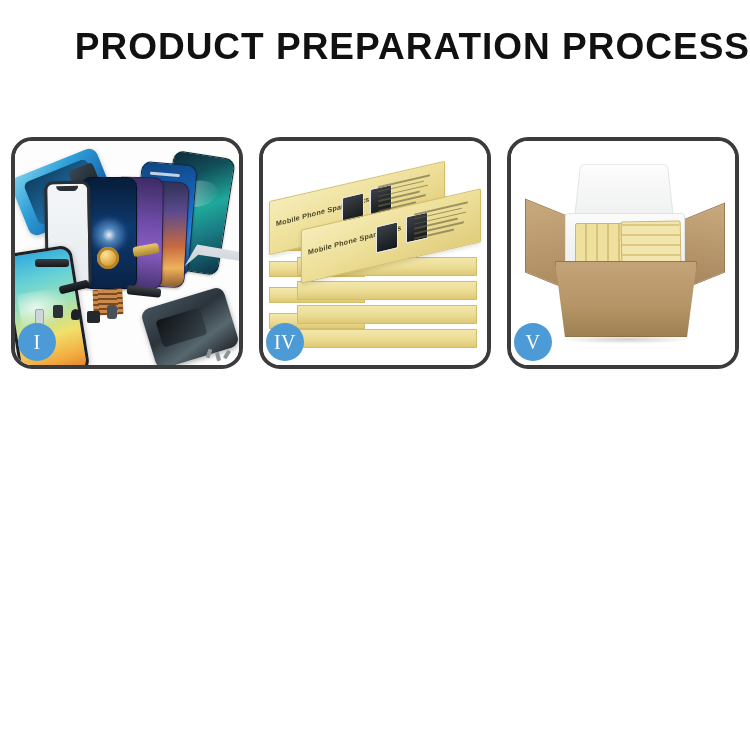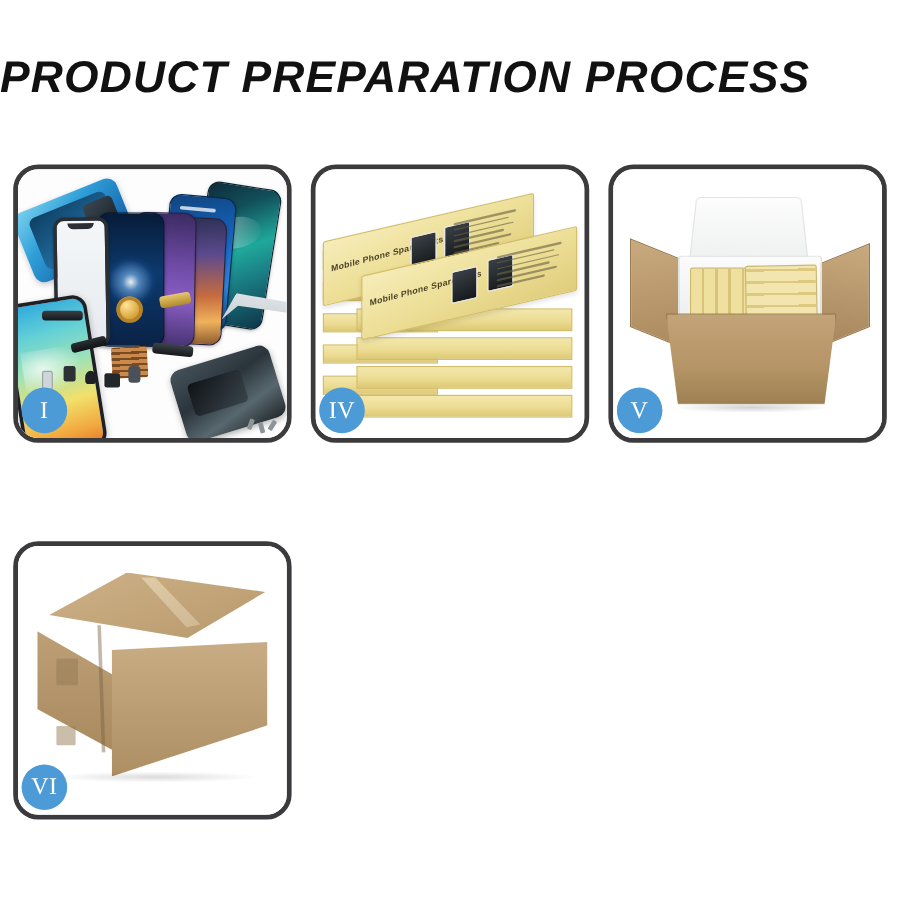--- a/index.html
+++ b/index.html
@@ -5,21 +5,21 @@
   * { box-sizing: border-box; margin: 0; padding: 0; }
   html, body {
     width: 750px; height: 750px;
     background: #ffffff;
     font-family: "Liberation Sans", sans-serif;
     overflow: hidden;
   }
   .page { position: relative; width: 750px; height: 750px; background: #fff; }
 
   
-  .header { text-align: left; padding-top: 44px; font-style: italic; }
+  .header { text-align: right; padding-top: 26px; }
   .title {
     font-size: 37px;
     font-weight: 700;
     letter-spacing: 1.0px;
     color: #111111;
     line-height: 1.12;
     white-space: nowrap;
   }
   .subtitle {
     margin-top: 9px;
@@ -443,30 +443,15 @@
           <div class="foambox"></div>
           <div class="ybox"></div>
           <div class="ybox2"></div>
           <div class="body"></div>
           <div class="shadow"></div>
         </div>
       </div>
       <div class="badge">V</div>
     </div>
 
-    <div class="panel p6">
-      <div class="stage">
-        <div class="sealed">
-          <div class="left"></div>
-          <div class="right"></div>
-          <div class="top"></div>
-          <div class="tape"></div>
-          <div class="seam"></div>
-          <div class="lbl1"></div>
-          <div class="lbl2"></div>
-          <div class="shadow"></div>
-        </div>
-      </div>
-      <div class="badge">VI</div>
-    </div>
 
   </div>
 </div>
 
 </body></html>

